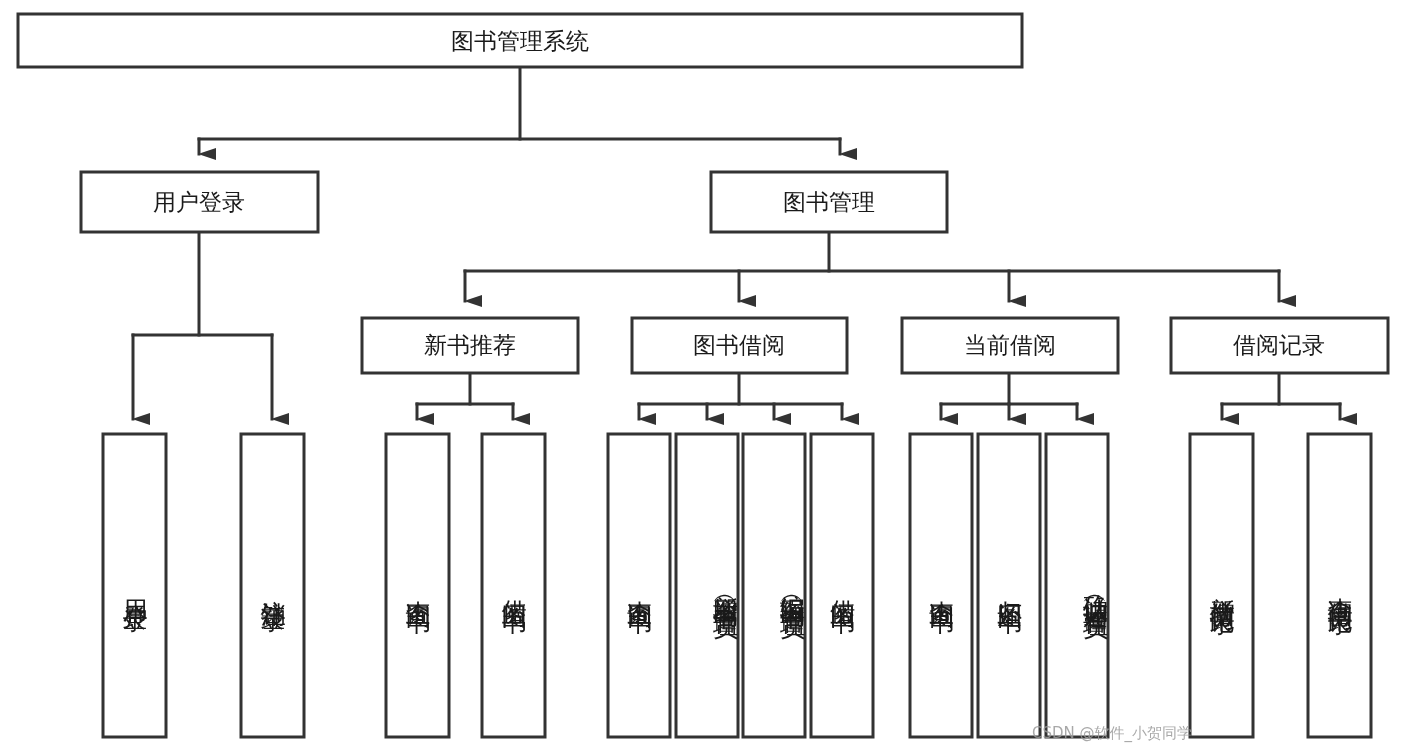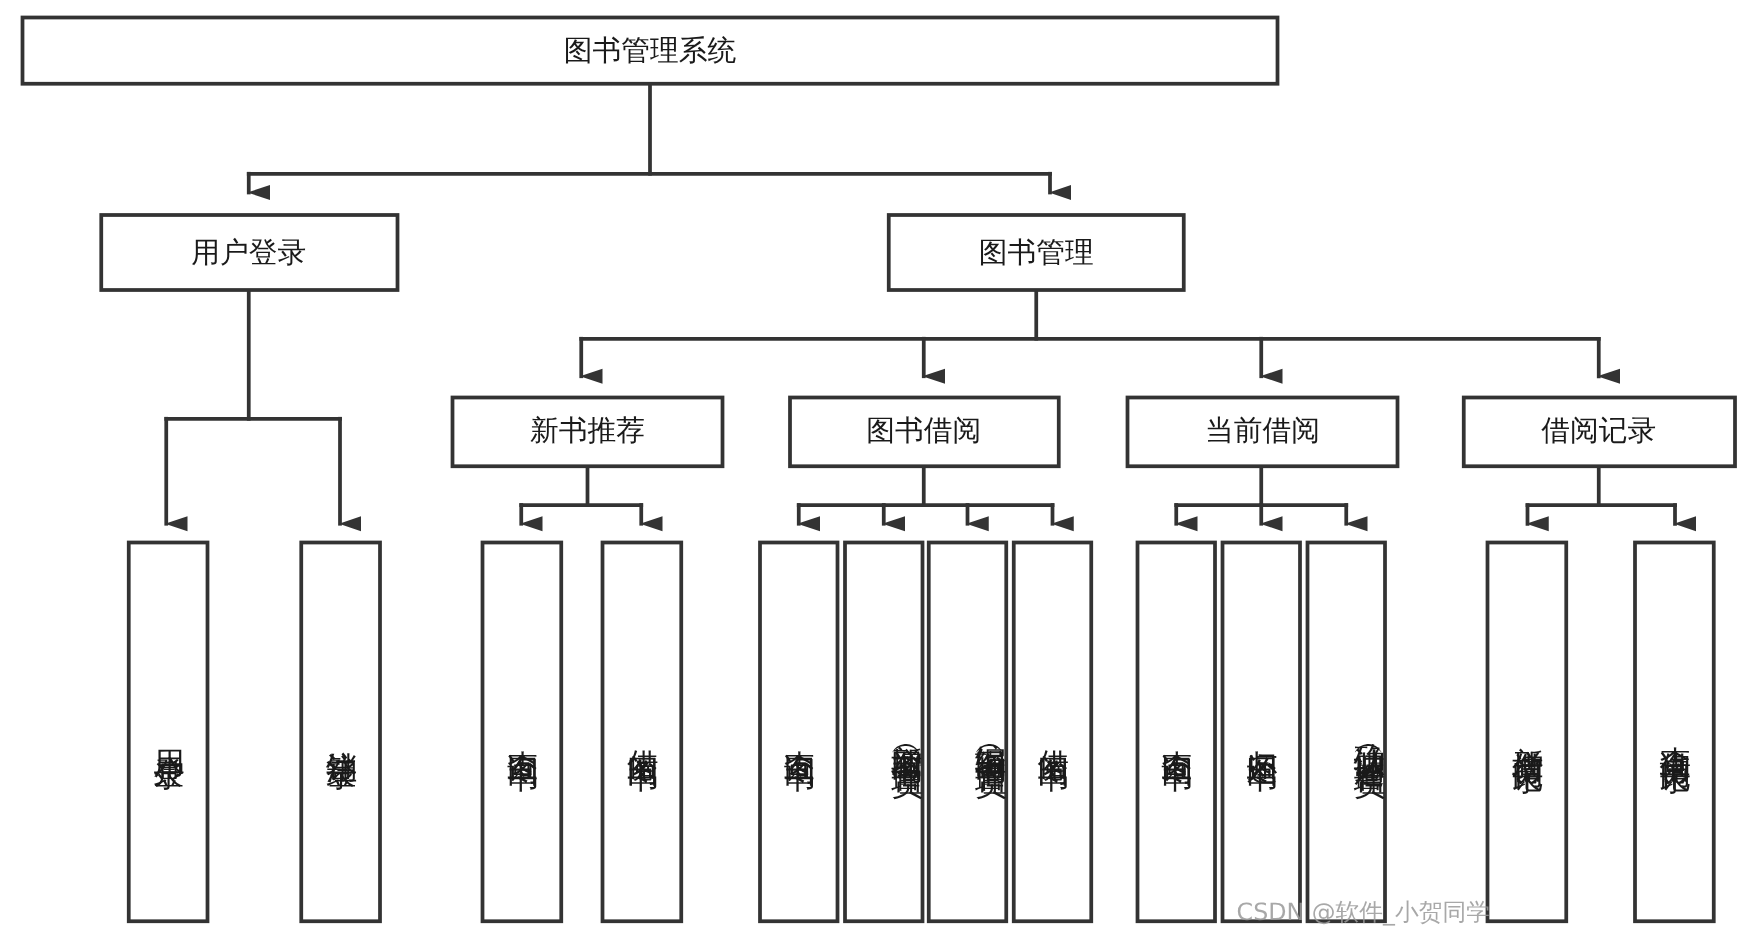--- a/index.html
+++ b/index.html
@@ -62,21 +62,21 @@
     justify-content: center;
     text-align: center;
     white-space: nowrap;
     pointer-events: none;
   }
   .watermark {
     position: absolute;
     right: 8px;
     bottom: 4px;
     font-family: "DejaVu Sans", "Liberation Sans", sans-serif;
-    font-size: 19px;
+    font-size: 15px;
     color: #9a9a9a;
     opacity: 0.85;
     white-space: nowrap;
     margin-left: 38px;
   }
 </style>
 </head>
 <body>
 
 <div id="diagram-root">

